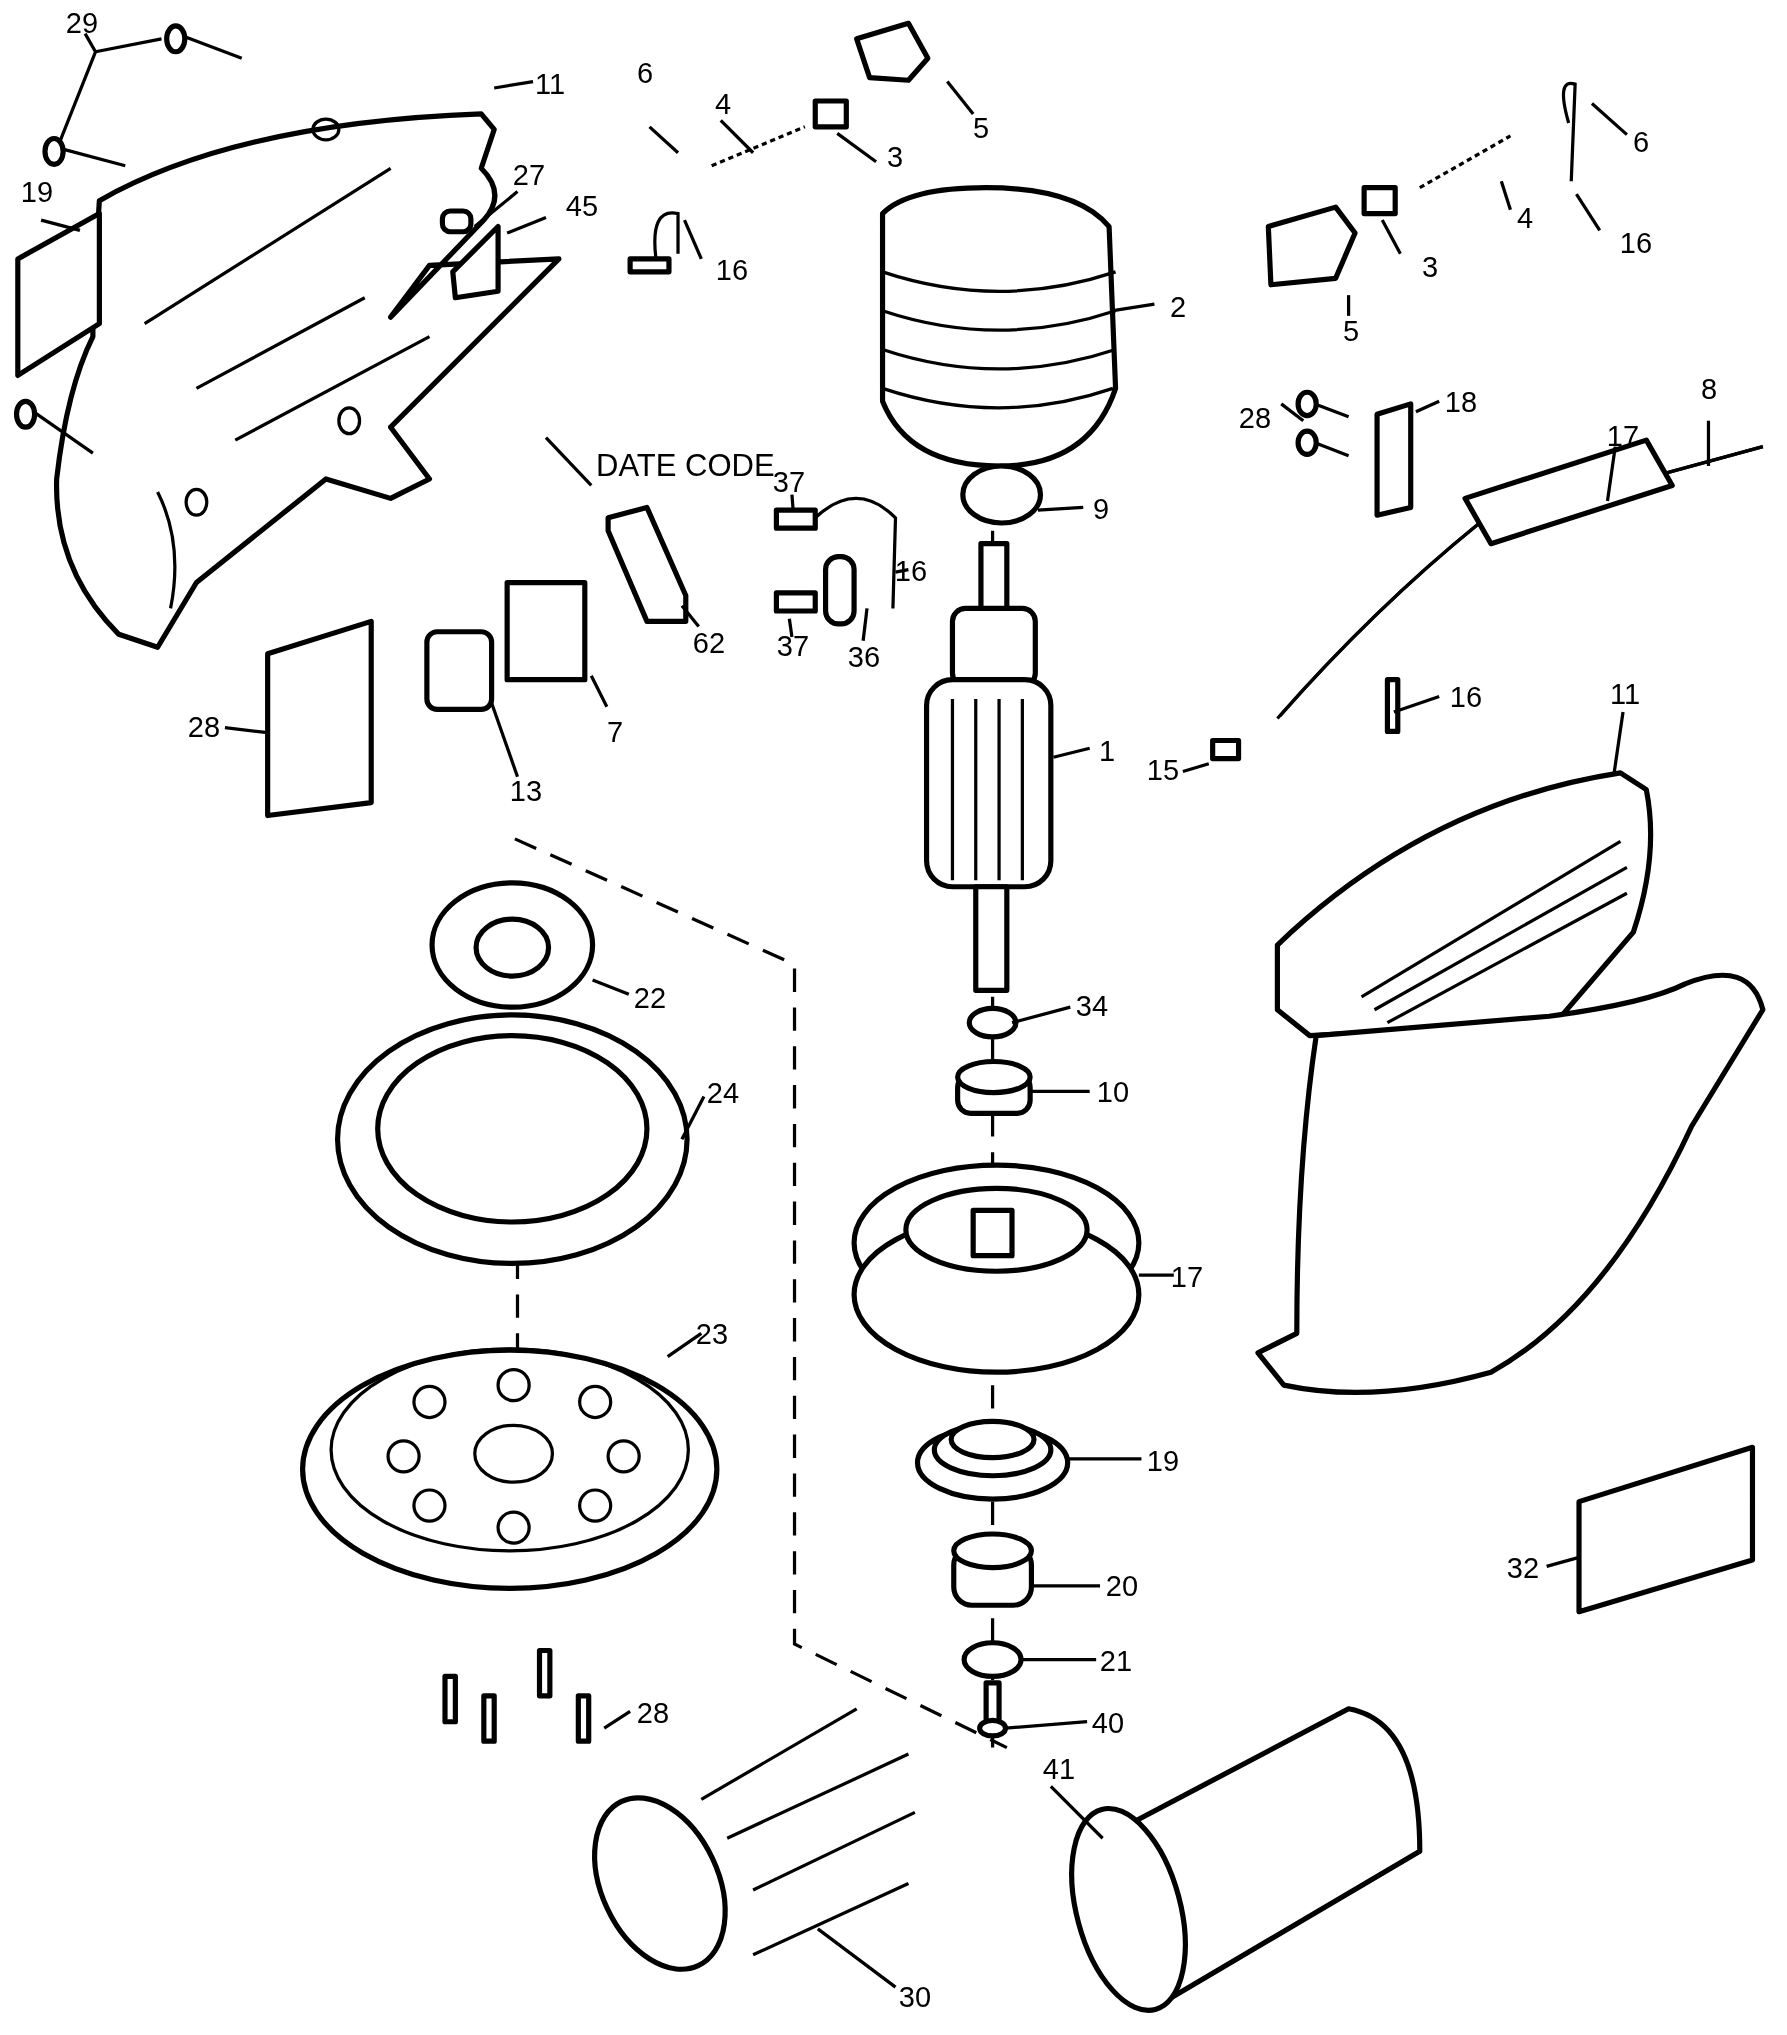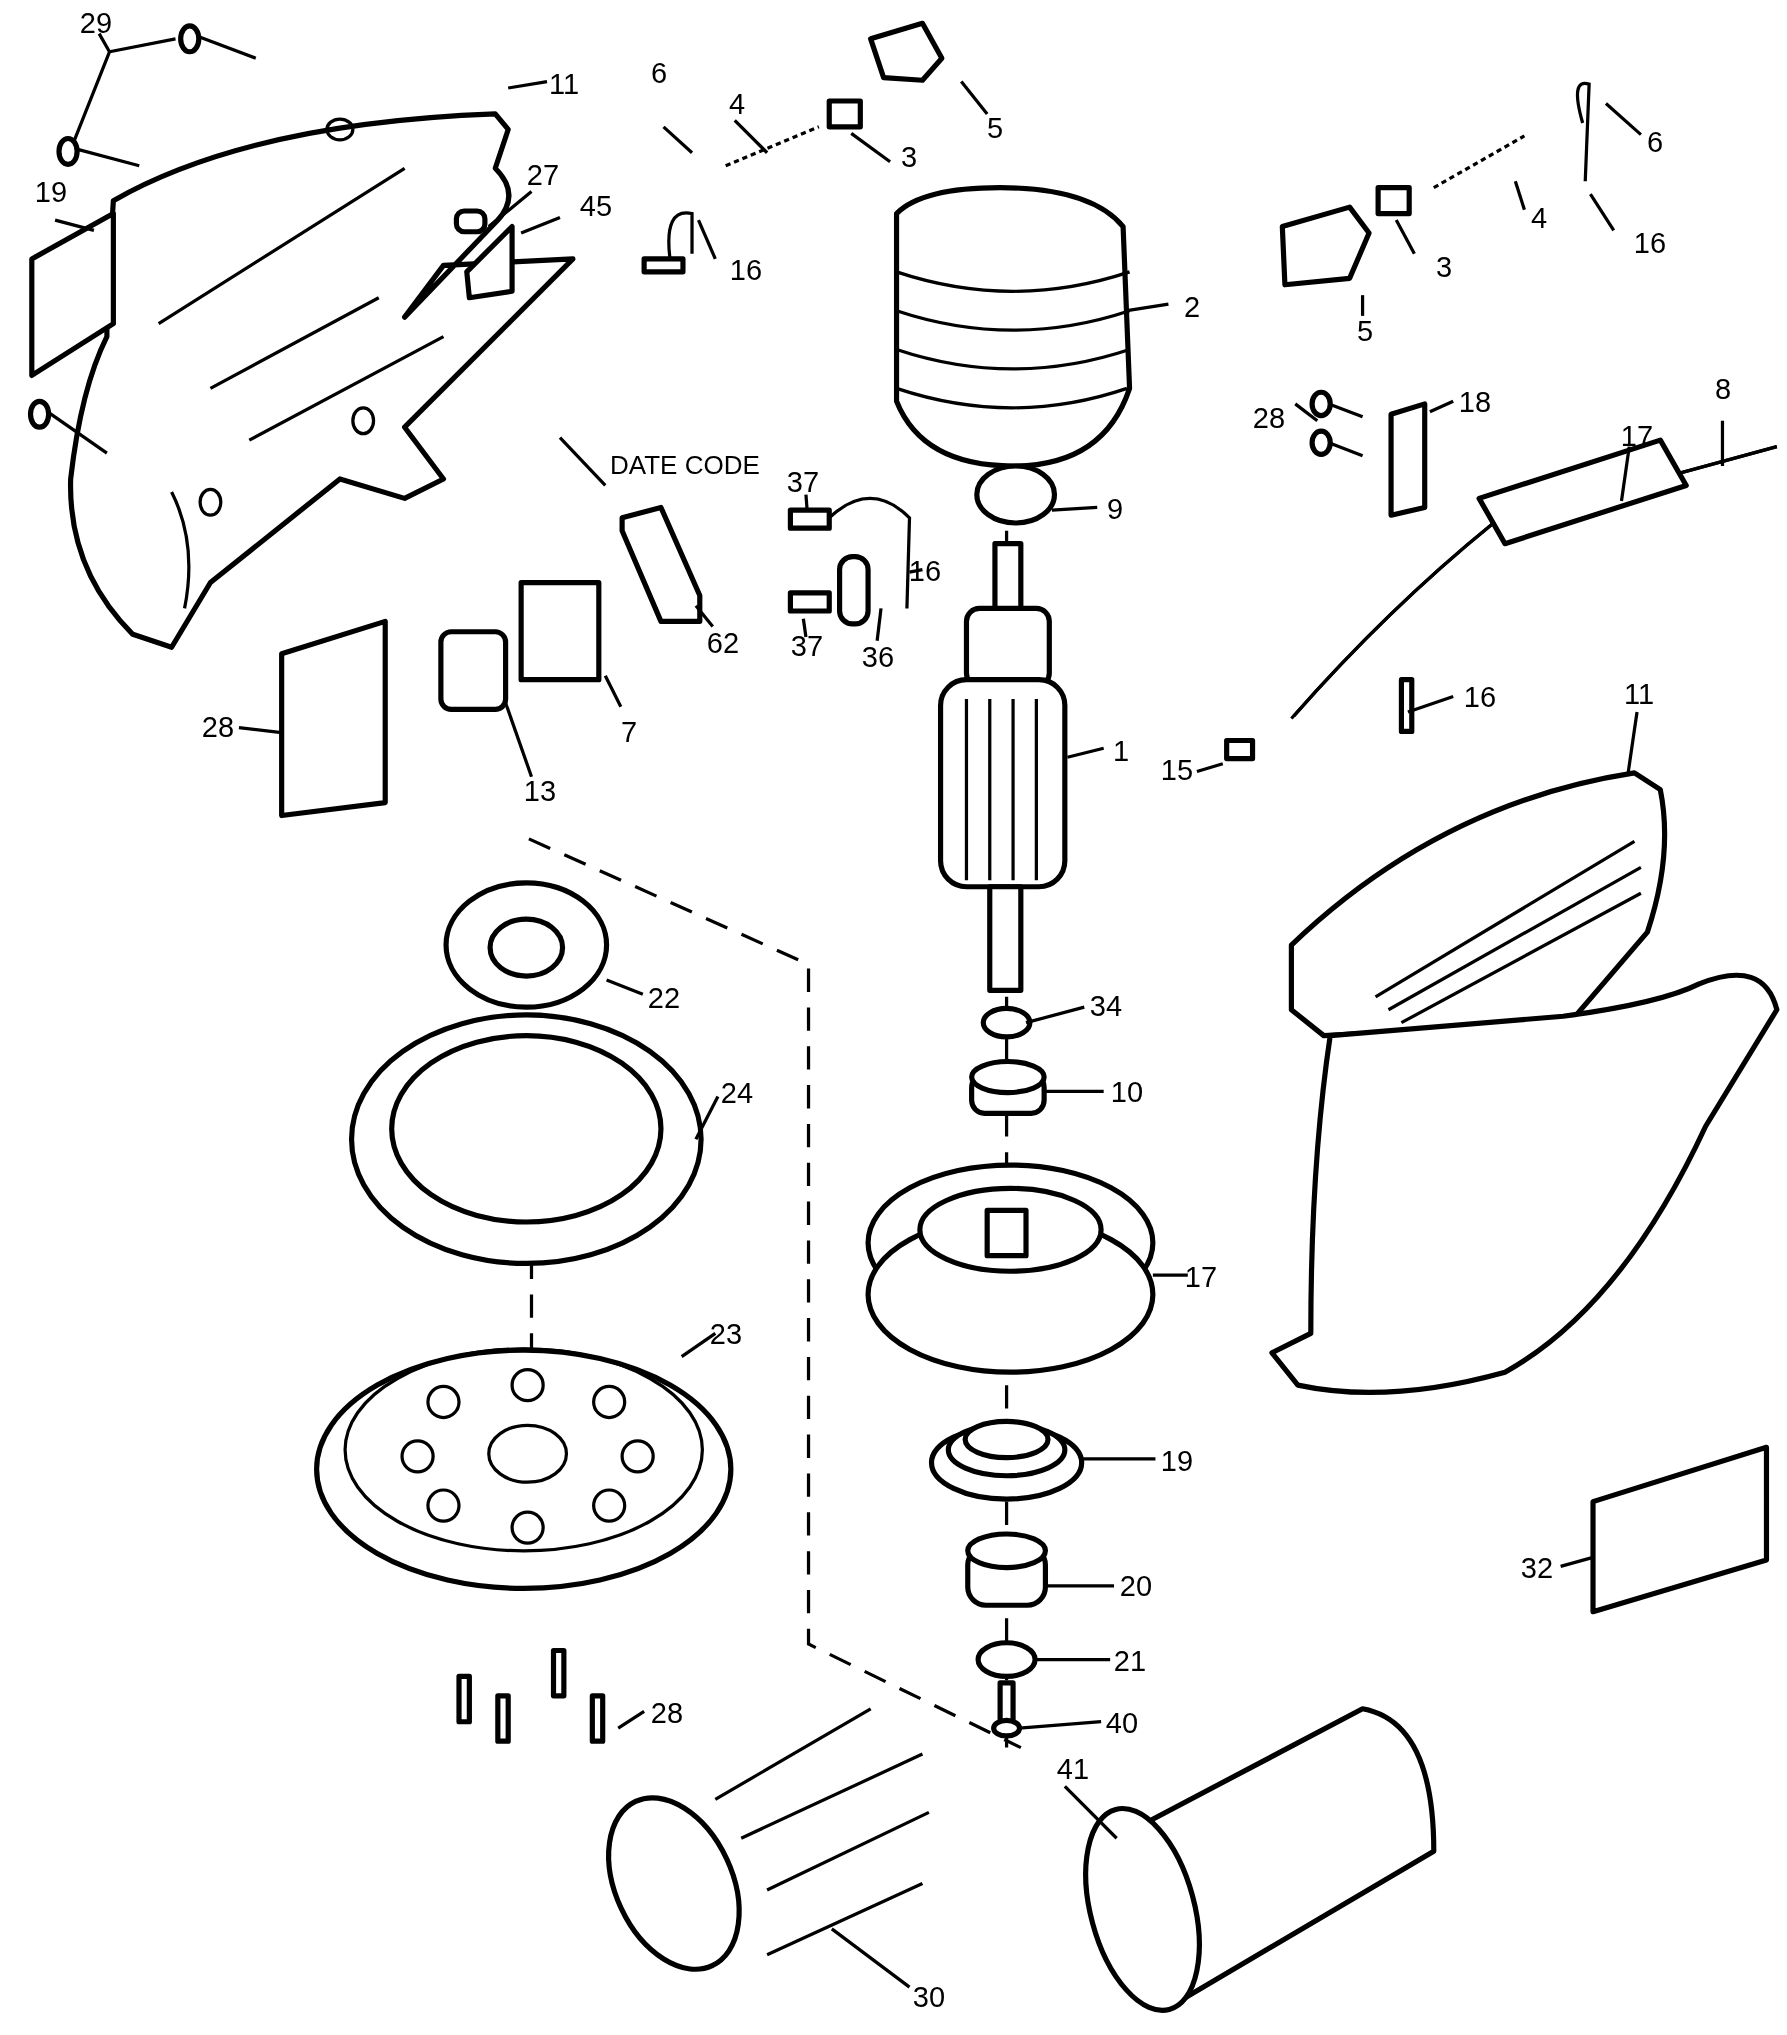--- a/index.html
+++ b/index.html
@@ -1,17 +1,17 @@
 <!DOCTYPE html>
 <html style="font-size:11.7px"><head>
 <meta charset="utf-8">
 <style>
   html,body{margin:0;padding:0;background:#fff;}
   body{width:1787px;height:2035px;position:relative;overflow:hidden;font-family:"Liberation Sans",sans-serif;color:#000;}
-  #stage{position:absolute;left:16px;top:0;width:1509px;height:2035px;}
+  #stage{position:absolute;left:2px;top:0;width:1509px;height:2035px;}
   .lbl{position:absolute;font-size:29px;line-height:1;white-space:nowrap;transform:translate(-50%,-50%);}
   .lbl.left{transform:translate(0,-50%);}
   svg{position:absolute;left:0;top:0;}
   .p{fill:#fff;stroke:#000;stroke-width:4;stroke-linejoin:round;}
   .t{fill:none;stroke:#000;stroke-width:2.5;}
   .d{fill:none;stroke:#000;stroke-width:2.5;stroke-dasharray:18 12;}
   .ld{fill:none;stroke:#000;stroke-width:2.5;}
 </style>
 </head>
 <body>
@@ -271,16 +271,16 @@
 <span class="lbl" style="left:710px;top:1334px">23</span>
 <span class="lbl" style="left:1161px;top:1461px">19</span>
 <span class="lbl" style="left:1521px;top:1568px">32</span>
 <span class="lbl" style="left:1120px;top:1586px">20</span>
 <span class="lbl" style="left:1114px;top:1661px">21</span>
 <span class="lbl" style="left:651px;top:1713px">28</span>
 <span class="lbl" style="left:1106px;top:1723px">40</span>
 <span class="lbl" style="left:1057px;top:1769px">41</span>
 <span class="lbl" style="left:913px;top:1997px">30</span>
 
-<span class="lbl left" style="left:594px;top:465px;font-size:26px">DATE CODE</span>
+<span class="lbl left" style="left:594px;top:465px;font-size:31px">DATE CODE</span>
 
 </div>
 
 
 </body></html>

